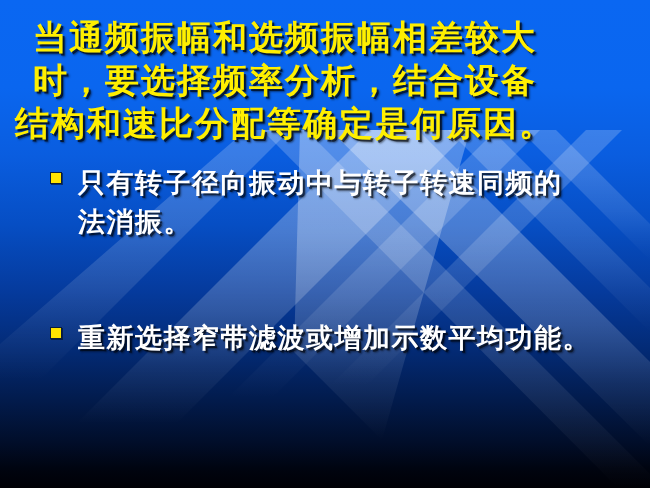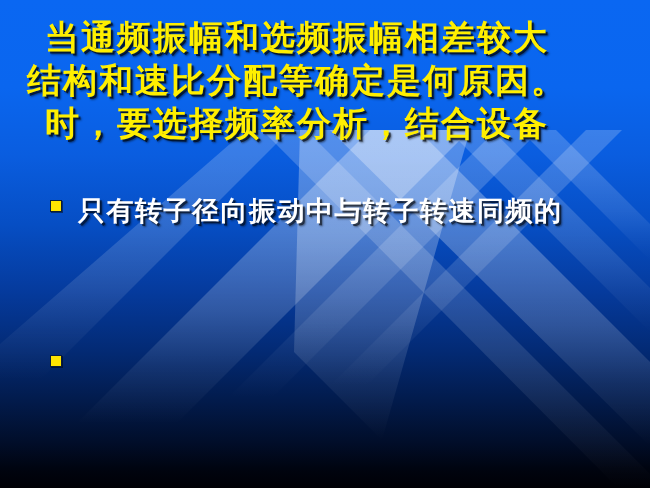--- a/index.html
+++ b/index.html
@@ -42,21 +42,21 @@
   #bg-bands svg { display: block; }
 
   
   #content {
     position: absolute;
     inset: 0;
   }
 
   .title-block {
     position: absolute;
-    left: 12px;
+    left: 0;
     top: 16px;
     width: 570px;
     text-align: center;
   }
   .title-line {
     color: #ffef00;
     font-size: 34px;
     font-weight: 700;
     line-height: 43px;
     letter-spacing: 2px;
@@ -64,21 +64,20 @@
     text-shadow:
        2px 2px 0 rgba(0,0,0,0.62),
        3px 3px 2px rgba(0,0,0,0.45);
     font-family: "DejaVu Sans", "Liberation Sans", sans-serif;
   }
 
   .bullet-block {
     position: absolute;
     left: 46px;
     width: 584px;
-    margin-top: 28px;
   }
   #bullet-1 { top: 163px; }
   #bullet-2 { top: 318px; }
 
   .bullet-row {
     position: relative;
     padding-left: 32px;
   }
   .bullet-marker {
     position: absolute;
@@ -150,35 +149,37 @@
 
         <polygon points="300,130 470,130 382,440 294,352" fill="url(#bandfade2)"></polygon>
       </g>
     </svg>
   </div>
 
   <div id="content">
 
     <div class="title-block">
       <div class="title-line">当通频振幅和选频振幅相差较大</div>
+      <div class="title-line">时，要选择频率分析，结合设备</div>
       <div class="title-line">结构和速比分配等确定是何原因。</div>
-      <div class="title-line">时，要选择频率分析，结合设备</div>
     </div>
 
     <div class="bullet-block" id="bullet-1">
       <div class="bullet-row">
         <span class="bullet-marker"></span>
         <div class="bullet-text">
           <span class="ln">只有转子径向振动中与转子转速同频的</span>
+          <span class="ln">法消振。</span>
         </div>
       </div>
     </div>
 
     <div class="bullet-block" id="bullet-2">
       <div class="bullet-row">
         <span class="bullet-marker"></span>
         <div class="bullet-text">
+          <span class="ln">重新选择窄带滤波或增加示数平均功能。</span>
         </div>
       </div>
     </div>
 
   </div>
 </div>
 
 </body></html>

